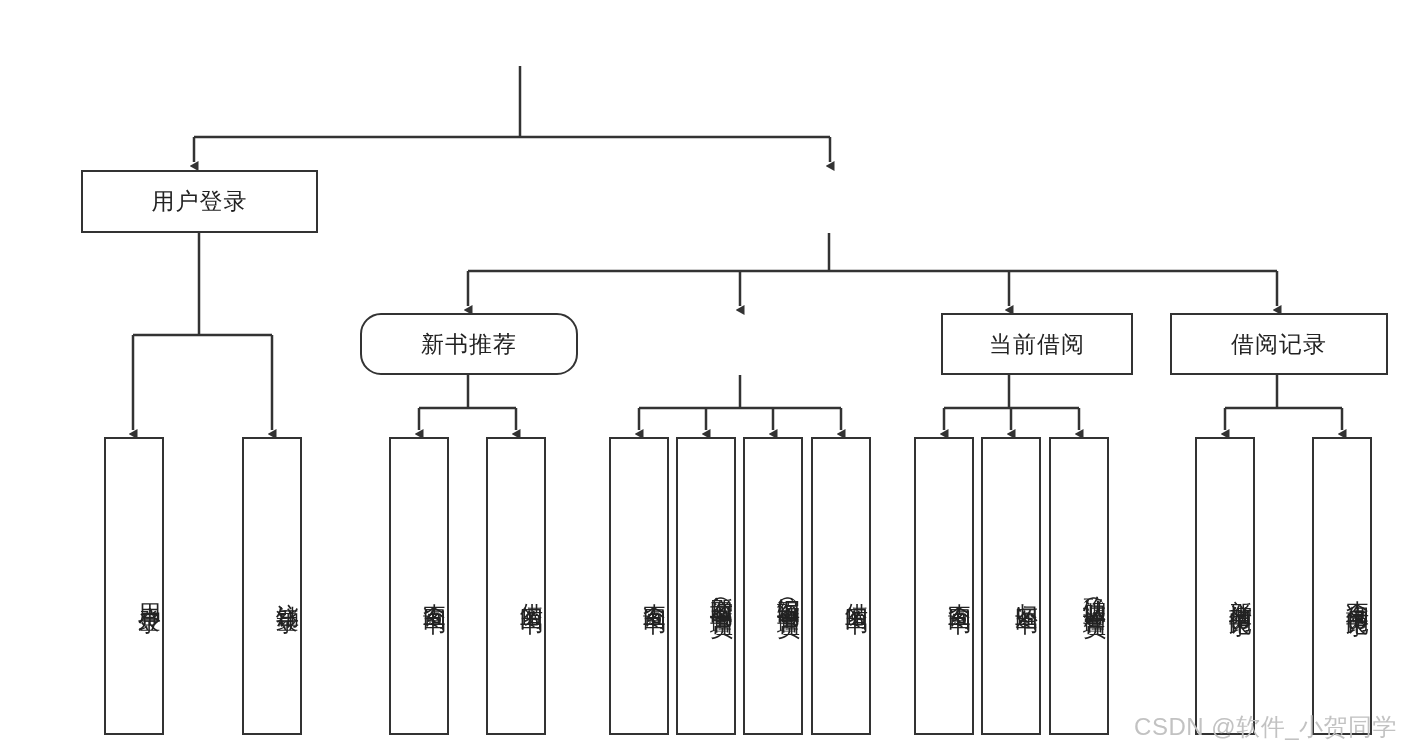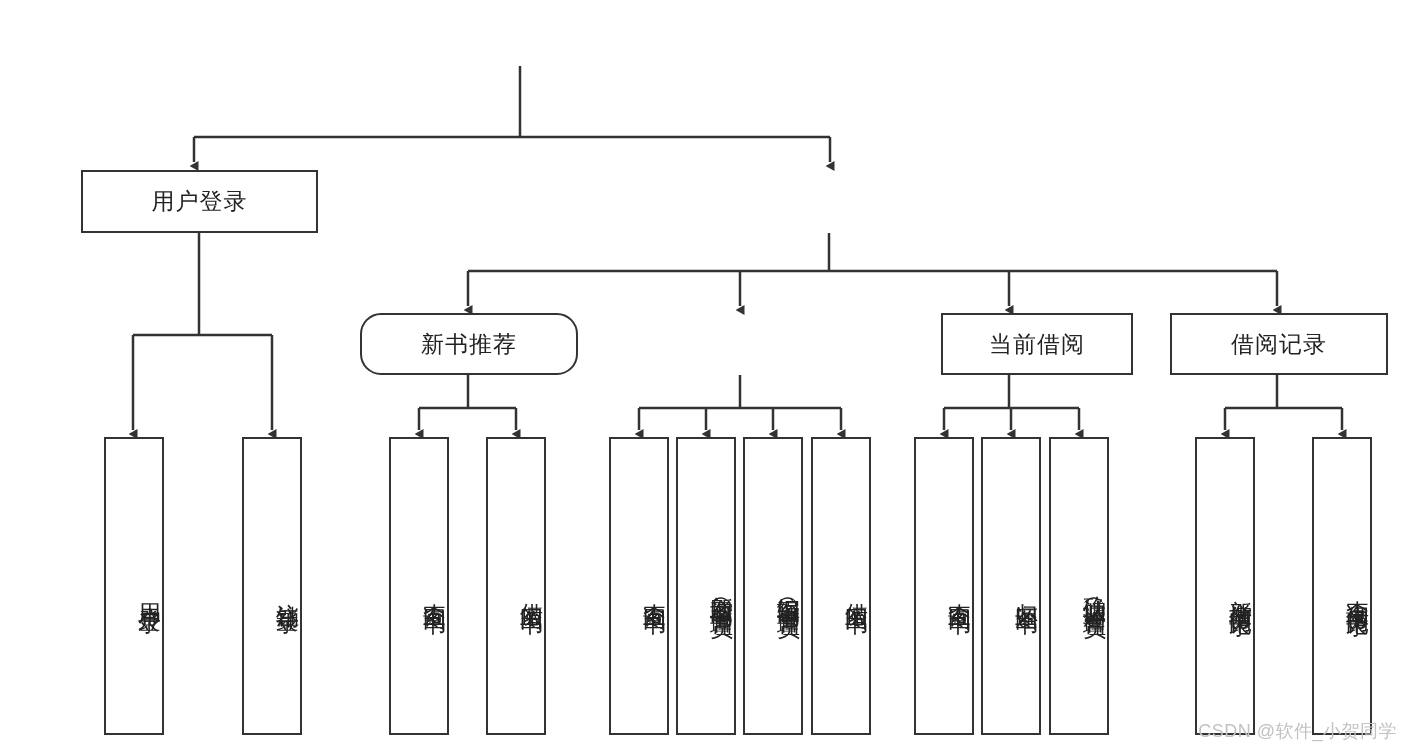--- a/index.html
+++ b/index.html
@@ -50,21 +50,21 @@
   }
   .node.vert span {
     writing-mode: vertical-rl;
     text-orientation: upright;
     line-height: 1.05;
   }
   .watermark {
     position: absolute;
     right: 8px;
     bottom: 4px;
-    font-size: 18px;
+    font-size: 24px;
     color: #c2c2c2;
     letter-spacing: 0.5px;
     white-space: nowrap;
   }
 </style>
 </head>
 <body>
 
 <div id="canvas">
 

